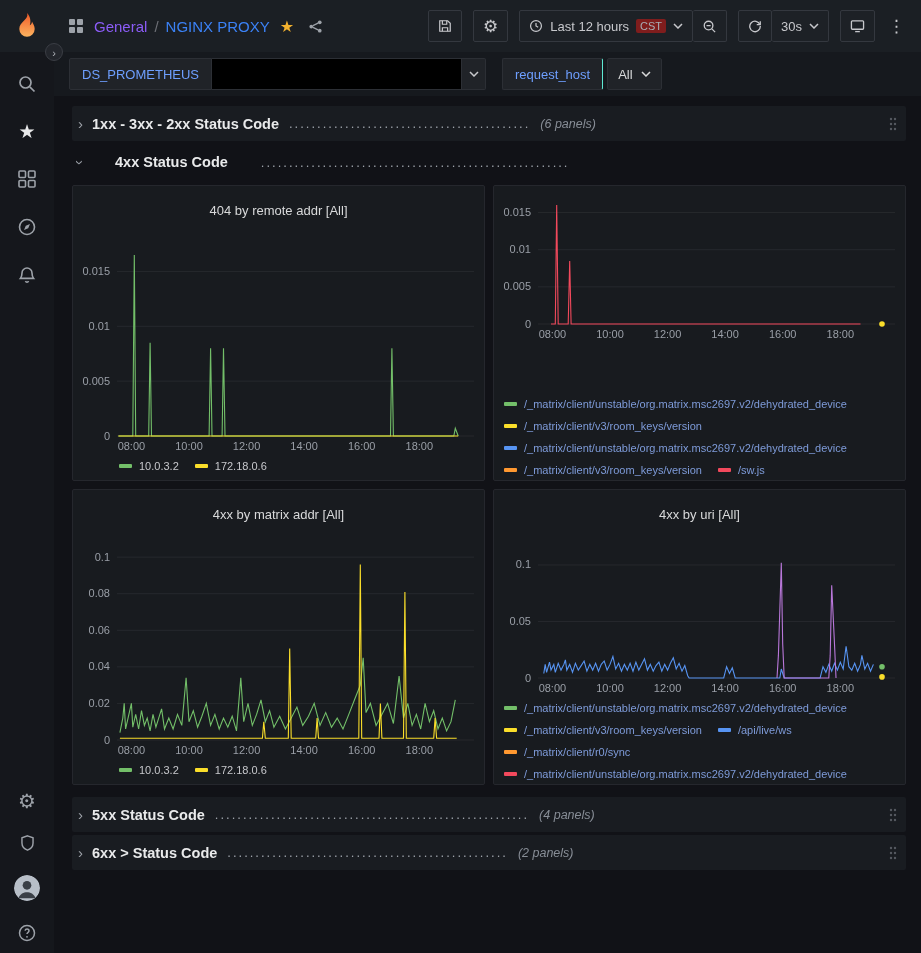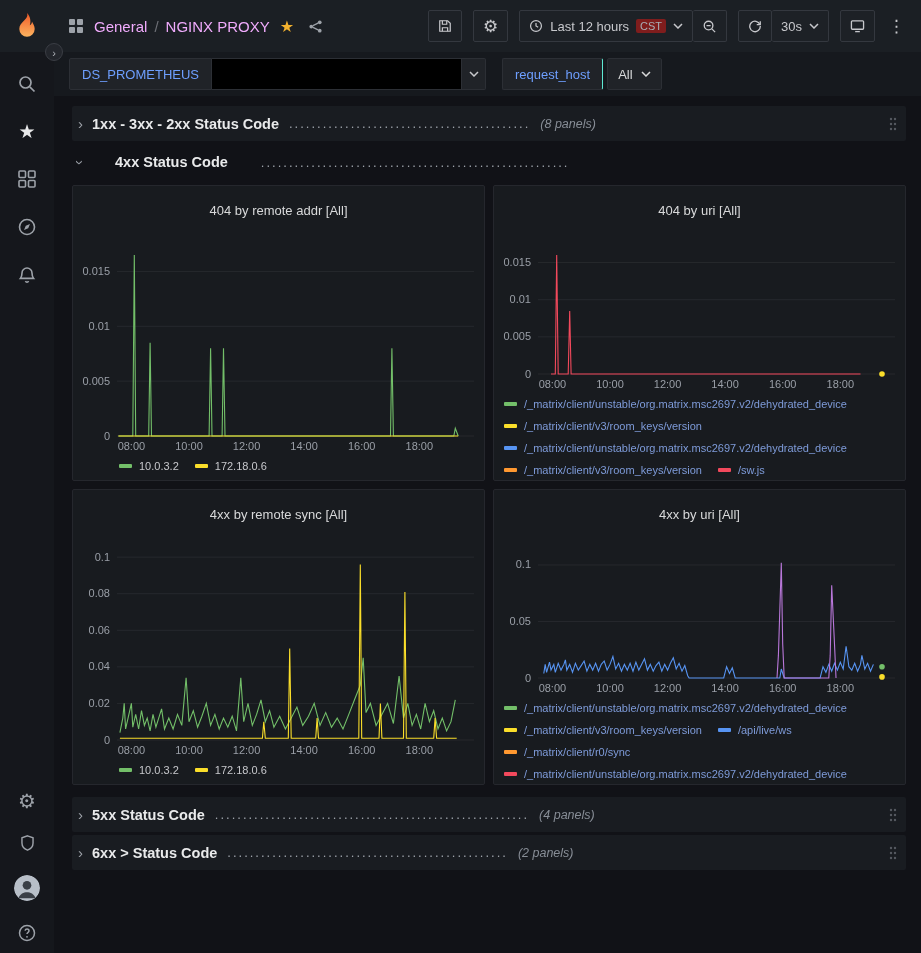--- a/index.html
+++ b/index.html
@@ -15,23 +15,23 @@
   
   .topbar {
     flex:0 0 52px; height:52px; background:#1b1f24;
     display:flex; align-items:center; justify-content:space-between;
     padding-right:12px;
   }
   .topbar-left { display:flex; align-items:center; }
   .logo-box { width:54px; display:flex; justify-content:center; align-items:center; cursor:pointer; }
   .crumb-icon { color:#9da2a9; margin:0 10px 0 14px; display:flex; }
   .crumb { display:flex; align-items:center; font-size:15px; }
-  .crumb .section { color:#f0abfc; cursor:pointer; }
+  .crumb .section { color:#8b5cf6; cursor:pointer; }
   .crumb .sep { color:#6e7077; margin:0 7px; }
-  .crumb .title { color:#f0abfc; cursor:pointer; }
+  .crumb .title { color:#3b82f6; cursor:pointer; }
   .fav-star { font-size:16px; margin-left:10px; cursor:pointer; }
   .share-ic { color:#9da2a9; margin-left:14px; display:flex; cursor:pointer; }
 
   .topbar-right { display:flex; align-items:center; }
   .tb-group { display:flex; margin-left:11px; }
   .tb-btn {
     height:32px; min-width:32px; padding:0 9px;
     display:inline-flex; align-items:center; justify-content:center; gap:7px;
     background:#1d2126; border:1px solid #34383f; border-radius:2px;
     color:#c7c8cc; font-size:13px; cursor:pointer; white-space:nowrap;
@@ -313,21 +313,21 @@
           </span>
         </div>
       </div>
 
       <div class="dash">
 
         <div class="row-head collapsed">
           <span class="chev">›</span>
           <span class="row-title">1xx - 3xx - 2xx Status Code</span>
           <span class="leader">...........................................</span>
-          <span class="count">(8 panels)</span>
+          <span class="count">(6 panels)</span>
           <span class="row-drag">
             <svg width="10" height="16" viewBox="0 0 10 16" fill="#565a61">
                 <circle cx="3" cy="3" r="1.2"></circle>
                 <circle cx="7" cy="3" r="1.2"></circle>
                 <circle cx="3" cy="8" r="1.2"></circle>
                 <circle cx="7" cy="8" r="1.2"></circle>
                 <circle cx="3" cy="13" r="1.2"></circle>
                 <circle cx="7" cy="13" r="1.2"></circle>
               </svg>
           </span>
@@ -367,21 +367,20 @@
                   <span class="swatch" style="background: rgb(115, 191, 105);"></span>
                   <span class="legend-label">10.0.3.2</span>
                 </div>
                 <div class="legend-item">
                   <span class="swatch" style="background: rgb(250, 222, 42);"></span>
                   <span class="legend-label">172.18.0.6</span>
                 </div>
               </div>
           </section>
           <section class="panel">
-            <h2 class="panel-title">404 by uri [All]</h2>
             <div class="chart">
                 <svg width="411" height="156">
                   <line class="grid" x1="44" x2="401" y1="138" y2="138"></line>
                   <text class="tick ytick" x="37" y="141.5">0</text>
                   <line class="grid" x1="44" x2="401" y1="100.85714285714286" y2="100.85714285714286"></line>
                   <text class="tick ytick" x="37" y="104.35714285714286">0.005</text>
                   <line class="grid" x1="44" x2="401" y1="63.71428571428572" y2="63.71428571428572"></line>
                   <text class="tick ytick" x="37" y="67.21428571428572">0.01</text>
                   <line class="grid" x1="44" x2="401" y1="26.571428571428598" y2="26.571428571428598"></line>
                   <text class="tick ytick" x="37" y="30.071428571428598">0.015</text>
@@ -412,21 +411,21 @@
                   <span class="swatch" style="background: rgb(255, 152, 48);"></span>
                   <span class="legend-label">/_matrix/client/v3/room_keys/version</span>
                 </div>
                 <div class="legend-item">
                   <span class="swatch" style="background: rgb(242, 73, 92);"></span>
                   <span class="legend-label">/sw.js</span>
                 </div>
               </div>
           </section>
           <section class="panel">
-            <h2 class="panel-title">4xx by remote sync [All]</h2>
+            <h2 class="panel-title">4xx by matrix addr [All]</h2>
             <div class="chart">
                 <svg width="411" height="218">
                   <line class="grid" x1="44" x2="401" y1="200" y2="200"></line>
                   <text class="tick ytick" x="37" y="203.5">0</text>
                   <line class="grid" x1="44" x2="401" y1="163.42857142857142" y2="163.42857142857142"></line>
                   <text class="tick ytick" x="37" y="166.92857142857142">0.02</text>
                   <line class="grid" x1="44" x2="401" y1="126.85714285714285" y2="126.85714285714285"></line>
                   <text class="tick ytick" x="37" y="130.35714285714283">0.04</text>
                   <line class="grid" x1="44" x2="401" y1="90.28571428571429" y2="90.28571428571429"></line>
                   <text class="tick ytick" x="37" y="93.78571428571429">0.06</text>

